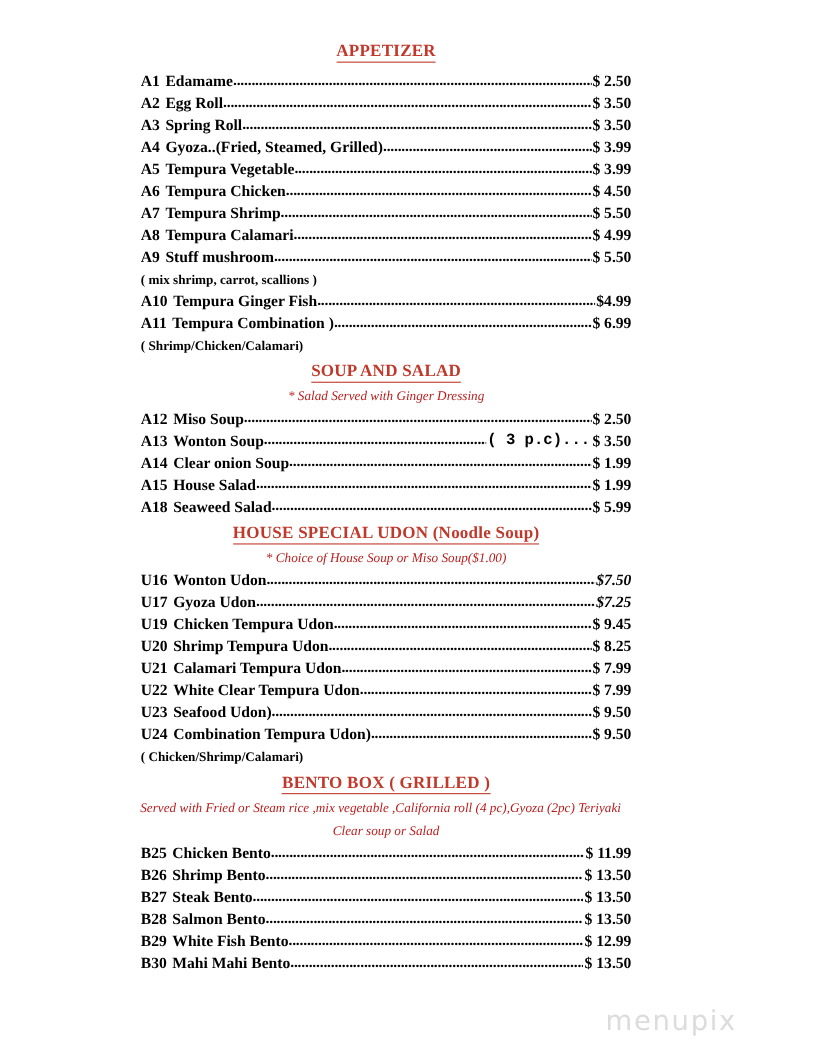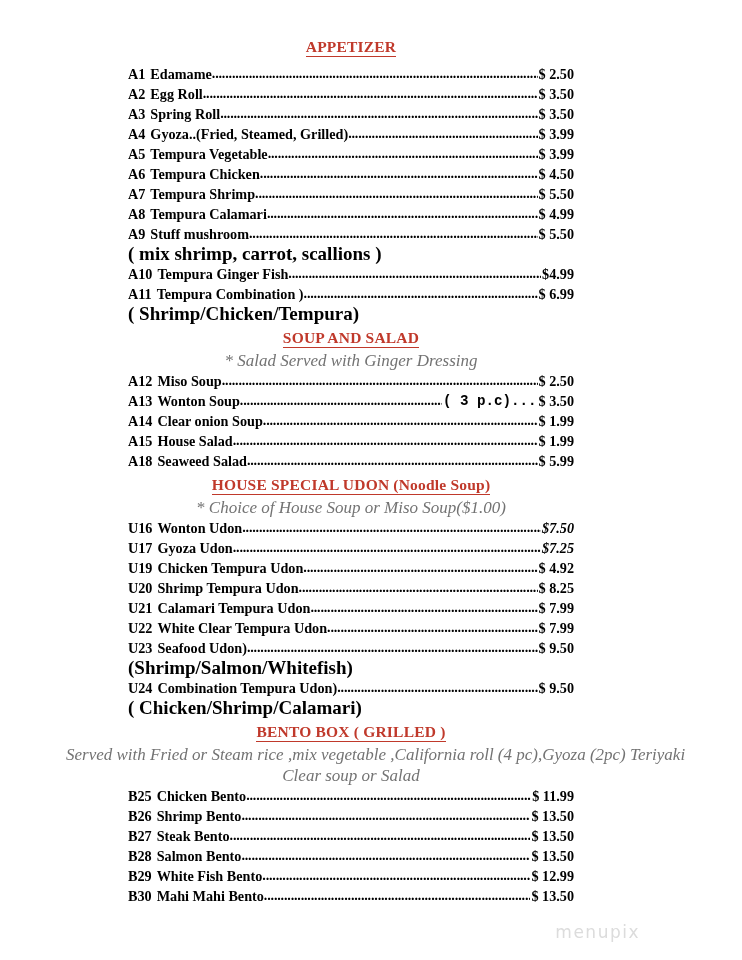--- a/index.html
+++ b/index.html
@@ -44,23 +44,23 @@
   }
   .section-header .hdr-text {
     display: inline-block;
     border-bottom: 1.5px solid #C0392B;
     padding-bottom: 0px;
   }
 
   .section-note {
     text-align: center;
     font-style: italic;
-    font-size: 17px;
+    font-size: 12px;
     line-height: 17px;
-    color: #737373;
+    color: #b91c1c;
     margin: 4px 0 2px 0;
     white-space: nowrap;
   }
   .section-note.wide {
     width: 560px;
     margin-left: -62px;
     white-space: nowrap;
     text-align: center;
   }
 
@@ -103,33 +103,33 @@
     flex: 0 0 auto;
     text-align: left;
     padding-left: 1px;
   }
   .menu-row.italic-price .row-price { font-style: italic; }
   .menu-row.italic-price .row-dots { font-style: normal; }
 
   
   .sub-line {
     font-weight: bold;
-    font-size: 19px;
+    font-size: 12px;
     line-height: 20px;
     height: 20px;
     white-space: nowrap;
   }
 
   
   .watermark {
     position: absolute;
-    right: 34px;
+    right: 4px;
     bottom: 18px;
     font-family: "DejaVu Sans", "Liberation Sans", sans-serif;
-    font-size: 17px;
+    font-size: 25px;
     letter-spacing: 1.5px;
     color: #dcdcdc;
     user-select: none;
   }
 </style>
 </head>
 <body>
 
 <div class="page">
   <div class="menu-body" id="menu-body">
@@ -195,21 +195,21 @@
         <span class="row-name"> Tempura Ginger Fish</span>
         <span class="row-dots">............................................................................................................................................</span>
         <span class="row-price">$4.99</span>
       </div>
       <div class="menu-row">
         <span class="row-code">A11</span>
         <span class="row-name">Tempura Combination ) </span>
         <span class="row-dots">............................................................................................................................................</span>
         <span class="row-price">$ 6.99</span>
       </div>
-      <div class="sub-line">( Shrimp/Chicken/Tempura)</div>
+      <div class="sub-line">( Shrimp/Chicken/Calamari)</div>
       <div class="spacer-hdr"></div>
       <div class="section-header"><span class="hdr-text">SOUP AND SALAD</span></div>
       <div class="section-note">* Salad  Served with Ginger Dressing</div>
       <div class="menu-row">
         <span class="row-code">A12</span>
         <span class="row-name"> Miso Soup</span>
         <span class="row-dots">............................................................................................................................................</span>
         <span class="row-price">$ 2.50</span>
       </div>
       <div class="menu-row">
@@ -249,21 +249,21 @@
       <div class="menu-row italic-price">
         <span class="row-code">U17</span>
         <span class="row-name">Gyoza Udon </span>
         <span class="row-dots">............................................................................................................................................</span>
         <span class="row-price">$7.25</span>
       </div>
       <div class="menu-row">
         <span class="row-code">U19</span>
         <span class="row-name"> Chicken Tempura Udon</span>
         <span class="row-dots">............................................................................................................................................</span>
-        <span class="row-price">$ 4.92</span>
+        <span class="row-price">$ 9.45</span>
       </div>
       <div class="menu-row">
         <span class="row-code">U20</span>
         <span class="row-name"> Shrimp Tempura Udon </span>
         <span class="row-dots">............................................................................................................................................</span>
         <span class="row-price">$ 8.25</span>
       </div>
       <div class="menu-row">
         <span class="row-code">U21</span>
         <span class="row-name"> Calamari Tempura  Udon </span>
@@ -275,21 +275,20 @@
         <span class="row-name"> White Clear Tempura Udon </span>
         <span class="row-dots">............................................................................................................................................</span>
         <span class="row-price">$ 7.99</span>
       </div>
       <div class="menu-row">
         <span class="row-code">U23</span>
         <span class="row-name"> Seafood Udon)</span>
         <span class="row-dots">............................................................................................................................................</span>
         <span class="row-price">$ 9.50</span>
       </div>
-      <div class="sub-line">(Shrimp/Salmon/Whitefish)</div>
       <div class="menu-row">
         <span class="row-code">U24</span>
         <span class="row-name">Combination Tempura Udon)</span>
         <span class="row-dots">............................................................................................................................................</span>
         <span class="row-price">$ 9.50</span>
       </div>
       <div class="sub-line">( Chicken/Shrimp/Calamari)</div>
       <div class="spacer-hdr"></div>
       <div class="section-header"><span class="hdr-text">BENTO BOX  ( GRILLED )</span></div>
       <div class="section-note wide">Served with Fried or Steam rice ,mix vegetable ,California roll (4 pc),Gyoza (2pc) Teriyaki</div>

